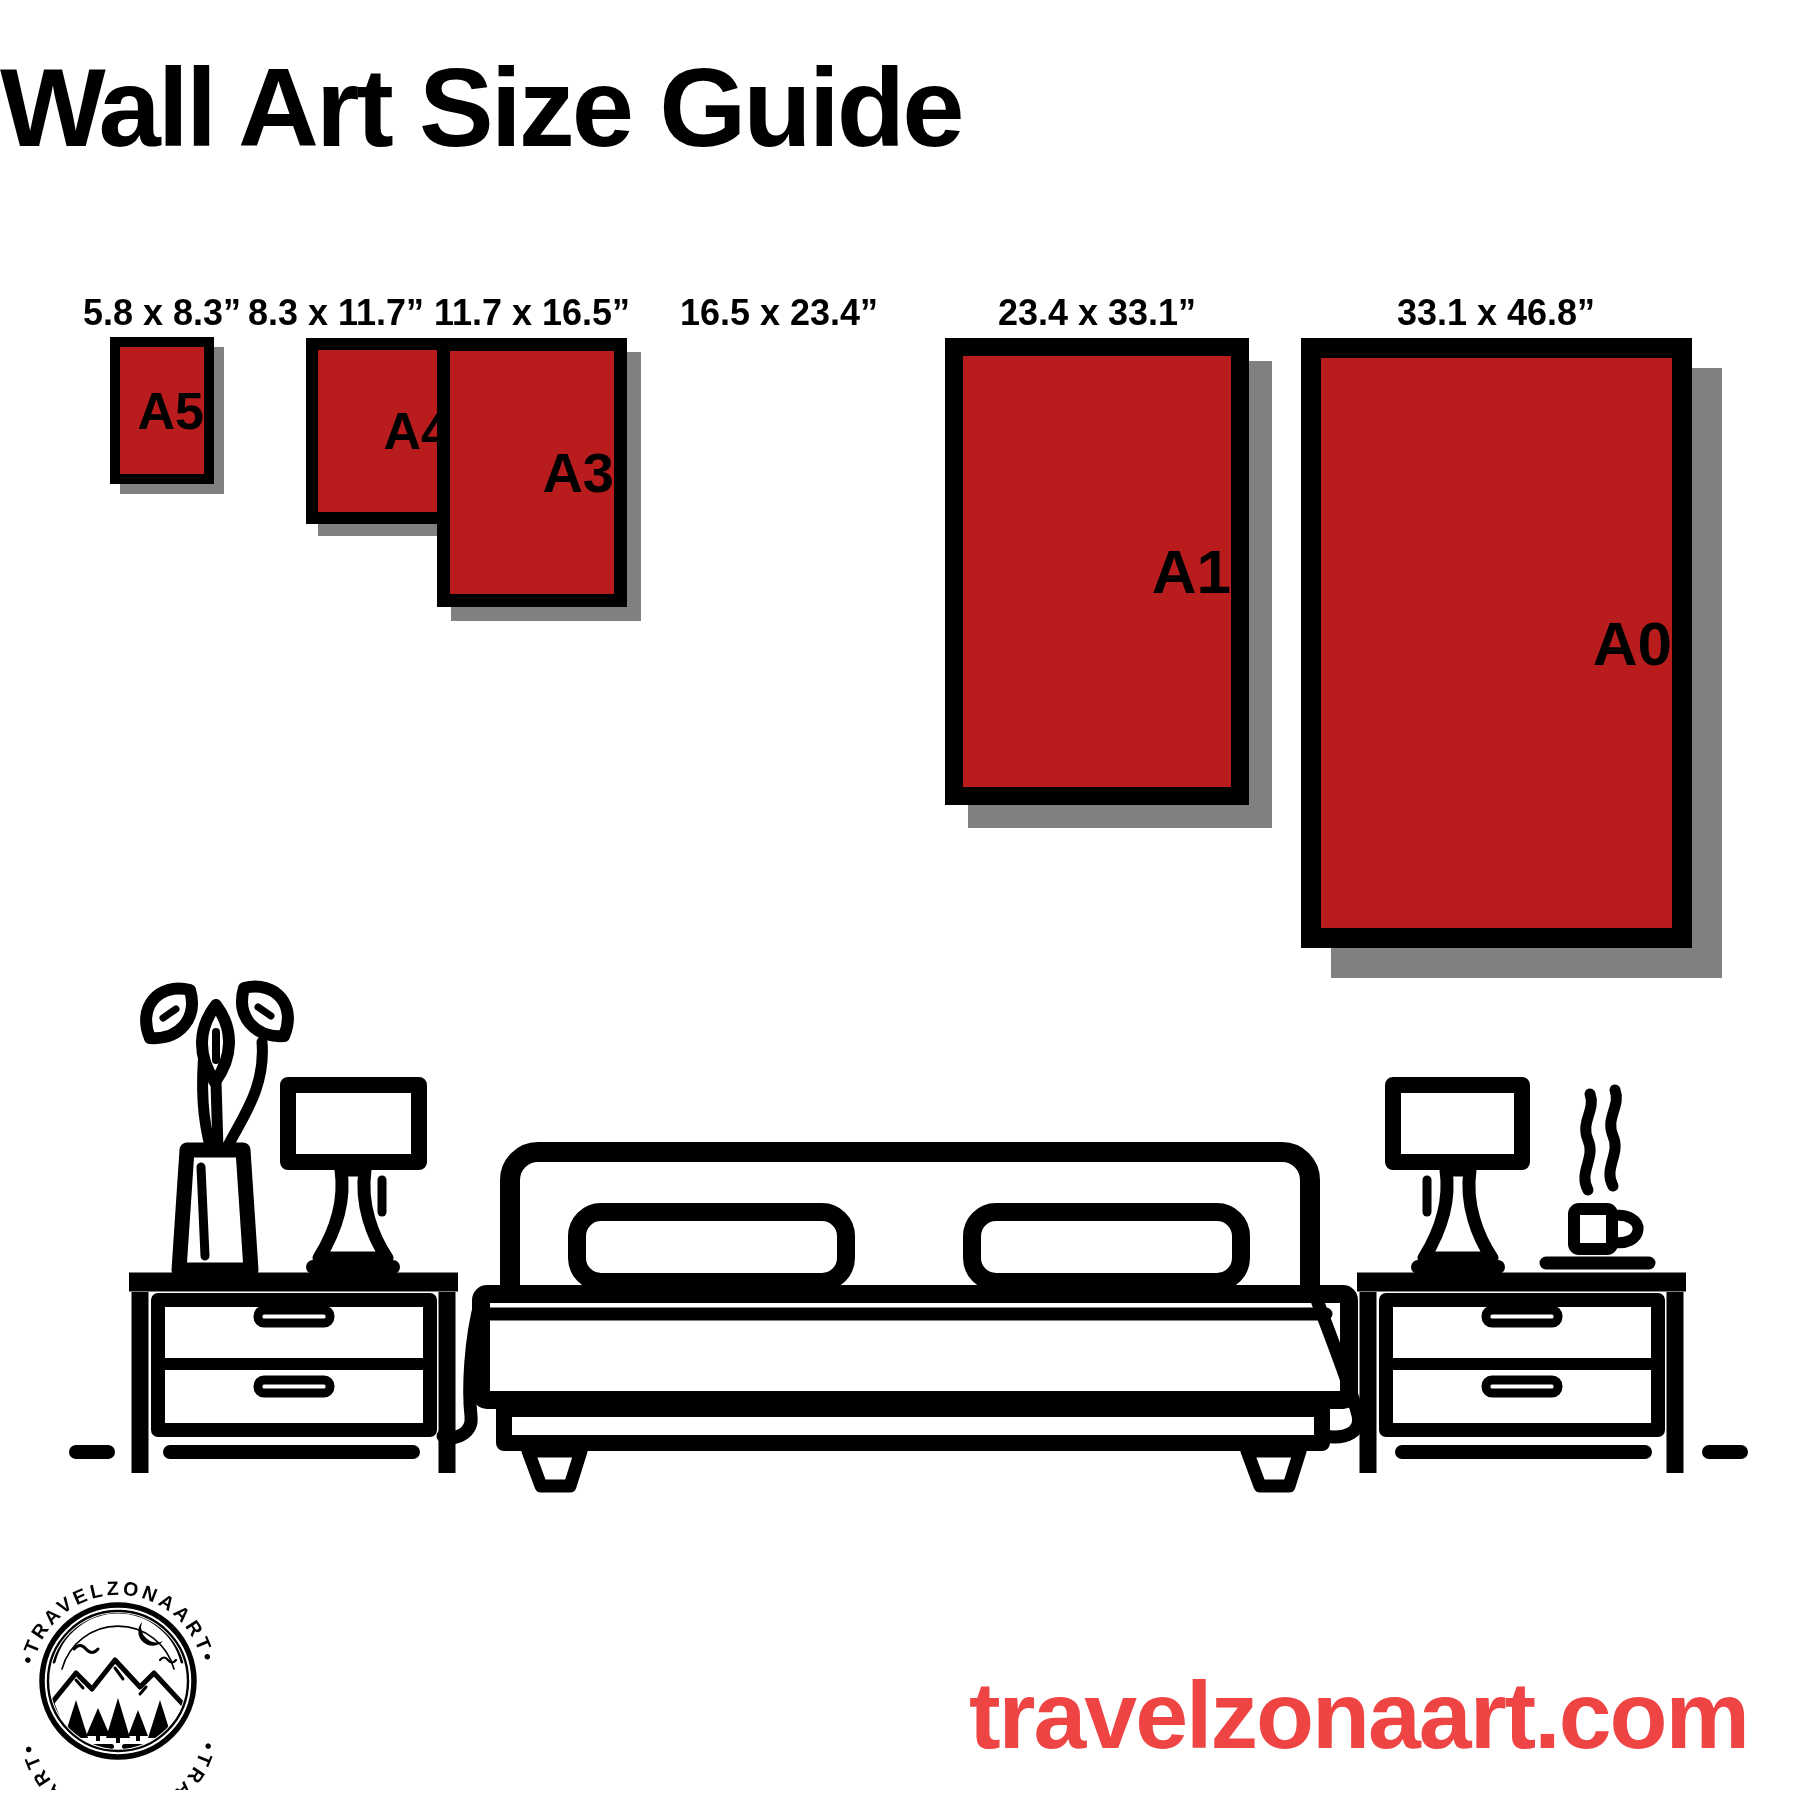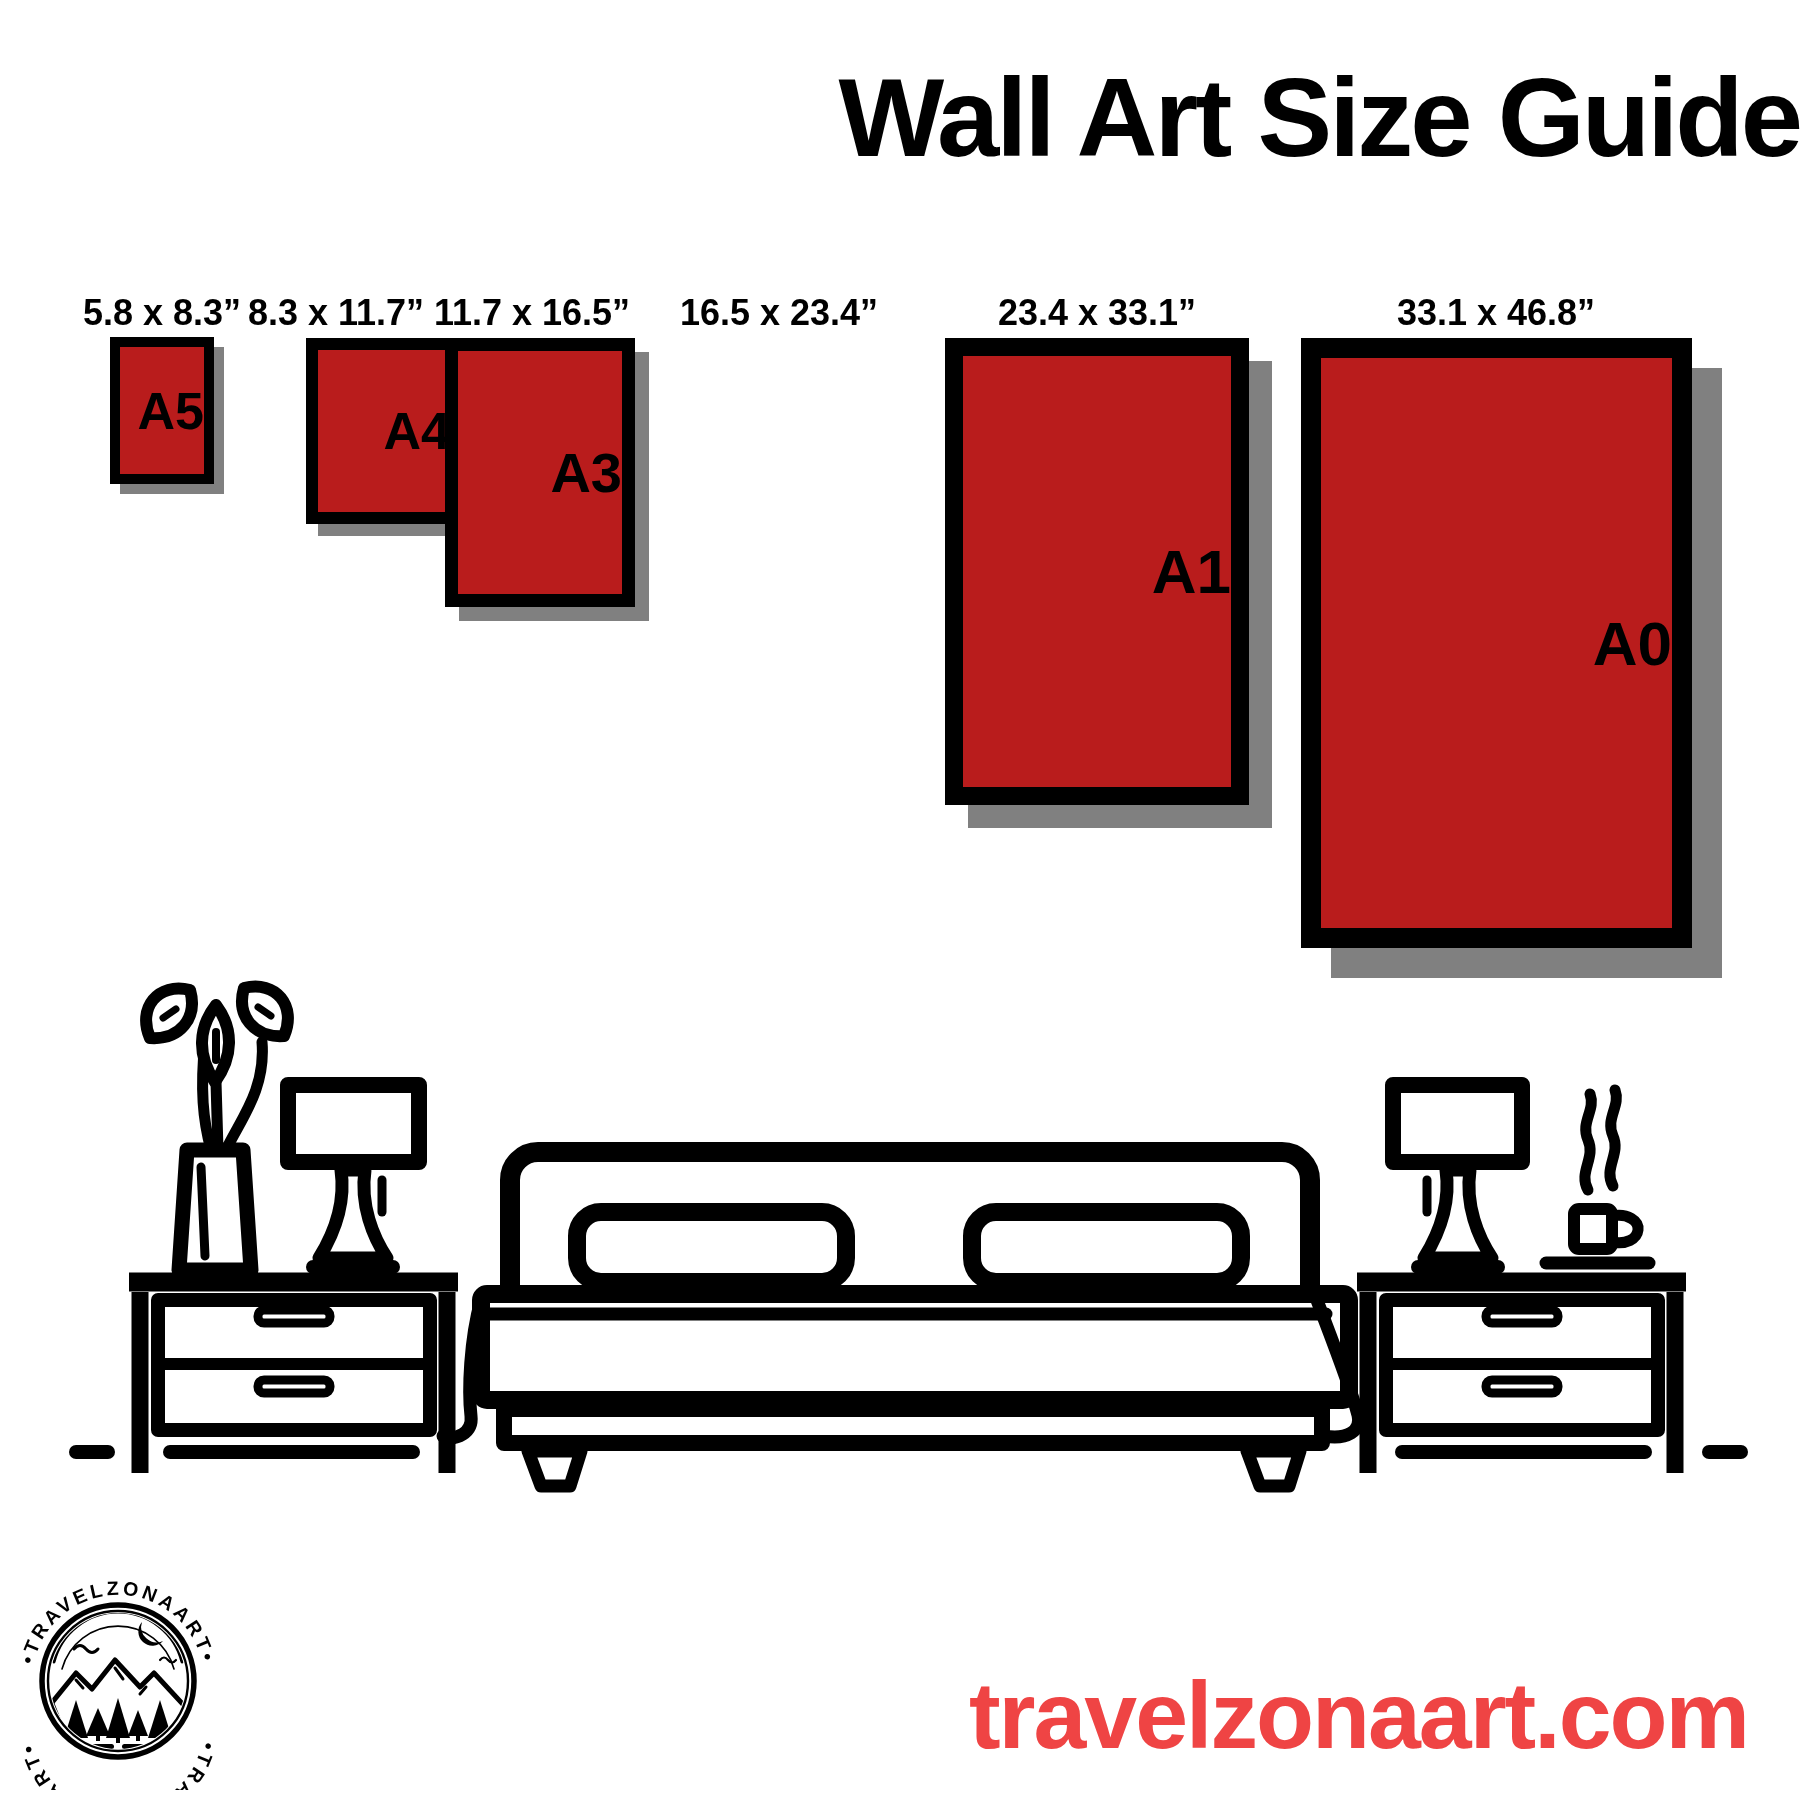--- a/index.html
+++ b/index.html
@@ -1,35 +1,35 @@
 <!DOCTYPE html>
 <html><head>
 <meta charset="utf-8">
 <style>
   html,body{margin:0;padding:0;background:#fff;}
   .canvas{
     position:relative;width:1800px;height:1800px;background:#ffffff;overflow:hidden;
     font-family:"Liberation Sans",sans-serif;color:#000;
   }
   .page-title{
-    position:absolute;top:62px;left:0;width:100%;text-align:right;
+    position:absolute;top:52px;left:0;width:100%;text-align:left;
     font-size:112px;font-weight:bold;letter-spacing:-3px;line-height:1;white-space:nowrap;
   }
   .dim-label{
     position:absolute;top:295px;transform:translateX(-50%);
     font-size:36px;font-weight:bold;line-height:1;white-space:nowrap;
   }
   .frame{
     position:absolute;background:#b91c1c;border-style:solid;border-color:#000;box-sizing:border-box;
     display:flex;align-items:center;justify-content:flex-end;
     font-weight:bold;font-size:56px;
   }
   .frame-a5{left:110px;top:337px;width:104px;height:147px;border-width:10px;box-shadow:10px 10px 0 0 #808080;font-size:52px;}
   .frame-a4{left:258px;top:338px;width:156px;height:186px;border-width:12px;box-shadow:12px 12px 0 0 #808080;font-size:52px;margin-left:48px;}
-  .frame-a3{left:437px;top:338px;width:190px;height:269px;border-width:13px;box-shadow:14px 14px 0 0 #808080;margin-left:8px;}
+  .frame-a3{left:437px;top:338px;width:190px;height:269px;border-width:13px;box-shadow:14px 14px 0 0 #808080;}
   .frame-a2{left:655px;top:338px;width:248px;height:347px;border-width:15px;box-shadow:17px 17px 0 0 #808080;}
   .frame-a1{left:945px;top:338px;width:304px;height:467px;border-width:18px;box-shadow:23px 23px 0 0 #808080;font-size:62px;}
   .frame-a0{left:1301px;top:338px;width:391px;height:610px;border-width:20px;box-shadow:30px 30px 0 0 #808080;font-size:62px;}
   .lbl-a5{left:162px;} .lbl-a4{left:336px;} .lbl-a3{left:532px;}
   .lbl-a2{left:779px;} .lbl-a1{left:1097px;} .lbl-a0{left:1496px;}
   .scene-svg{position:absolute;left:0;top:0;width:1800px;height:1800px;}
   .logo-svg{position:absolute;left:18px;top:1570px;width:210px;height:220px;}
   .site-url{
     position:absolute;top:1668px;right:52px;
     font-size:95px;font-weight:bold;letter-spacing:-2px;line-height:1;color:#ef4444;white-space:nowrap;

